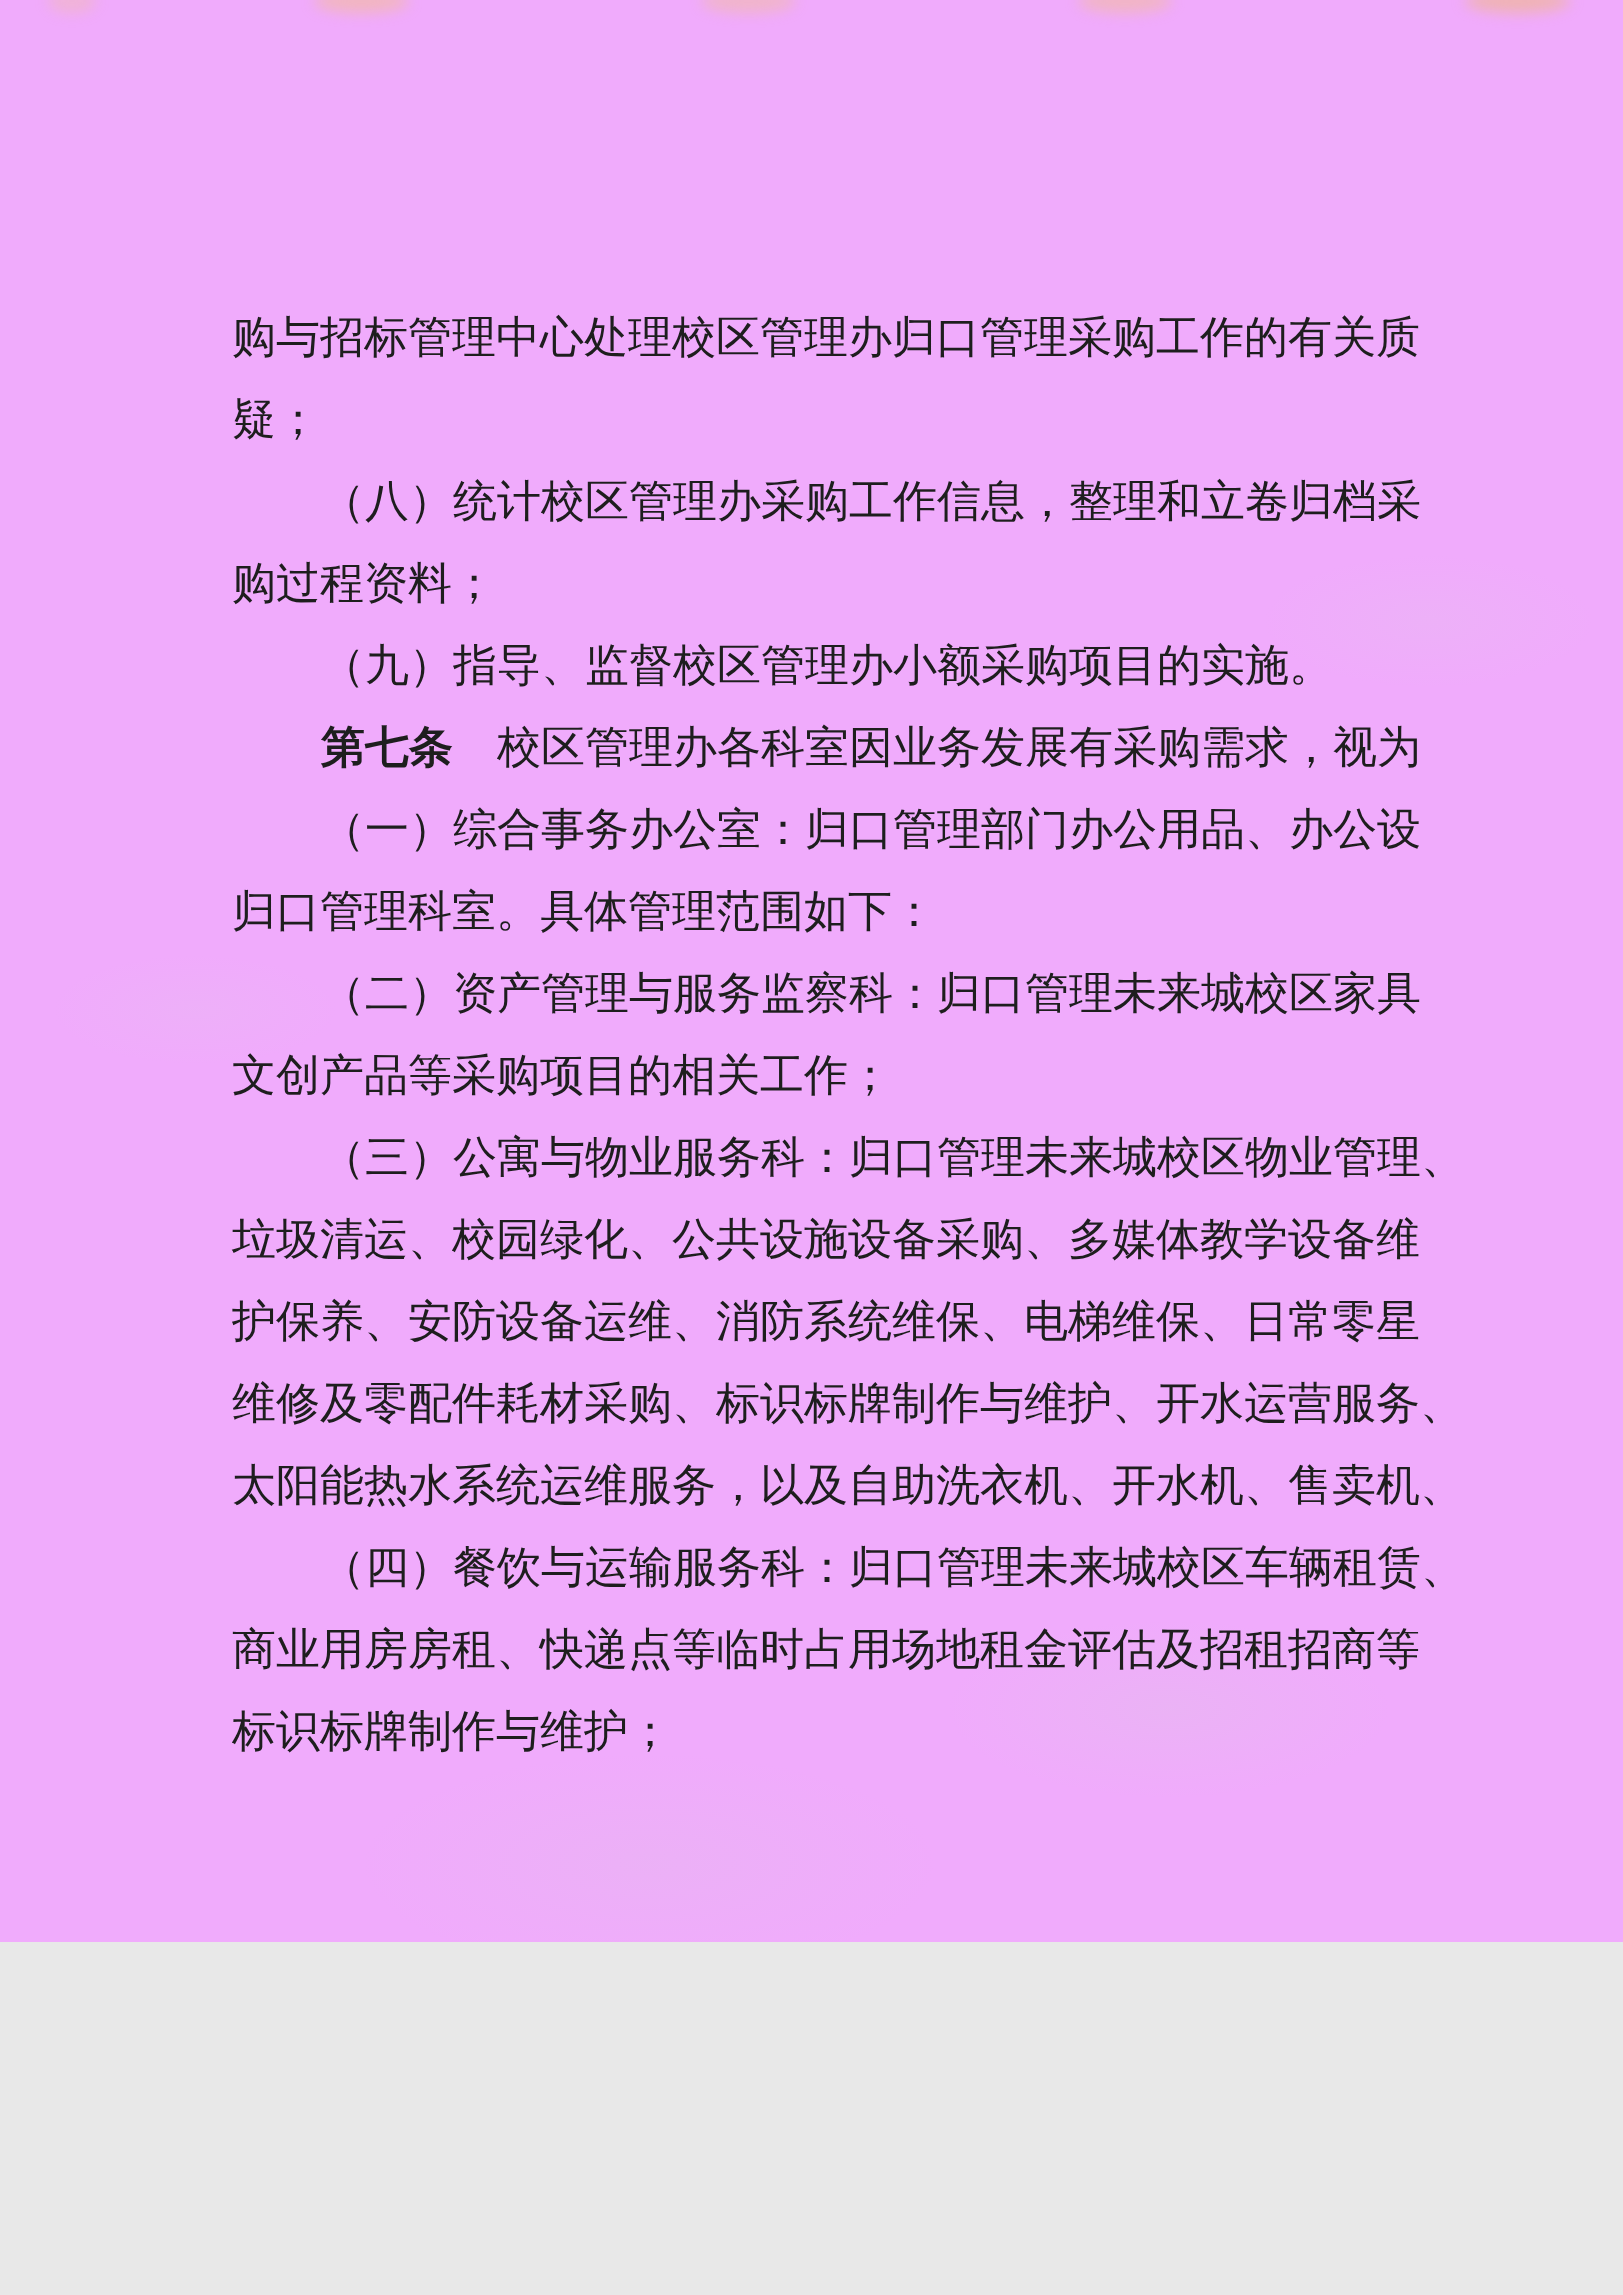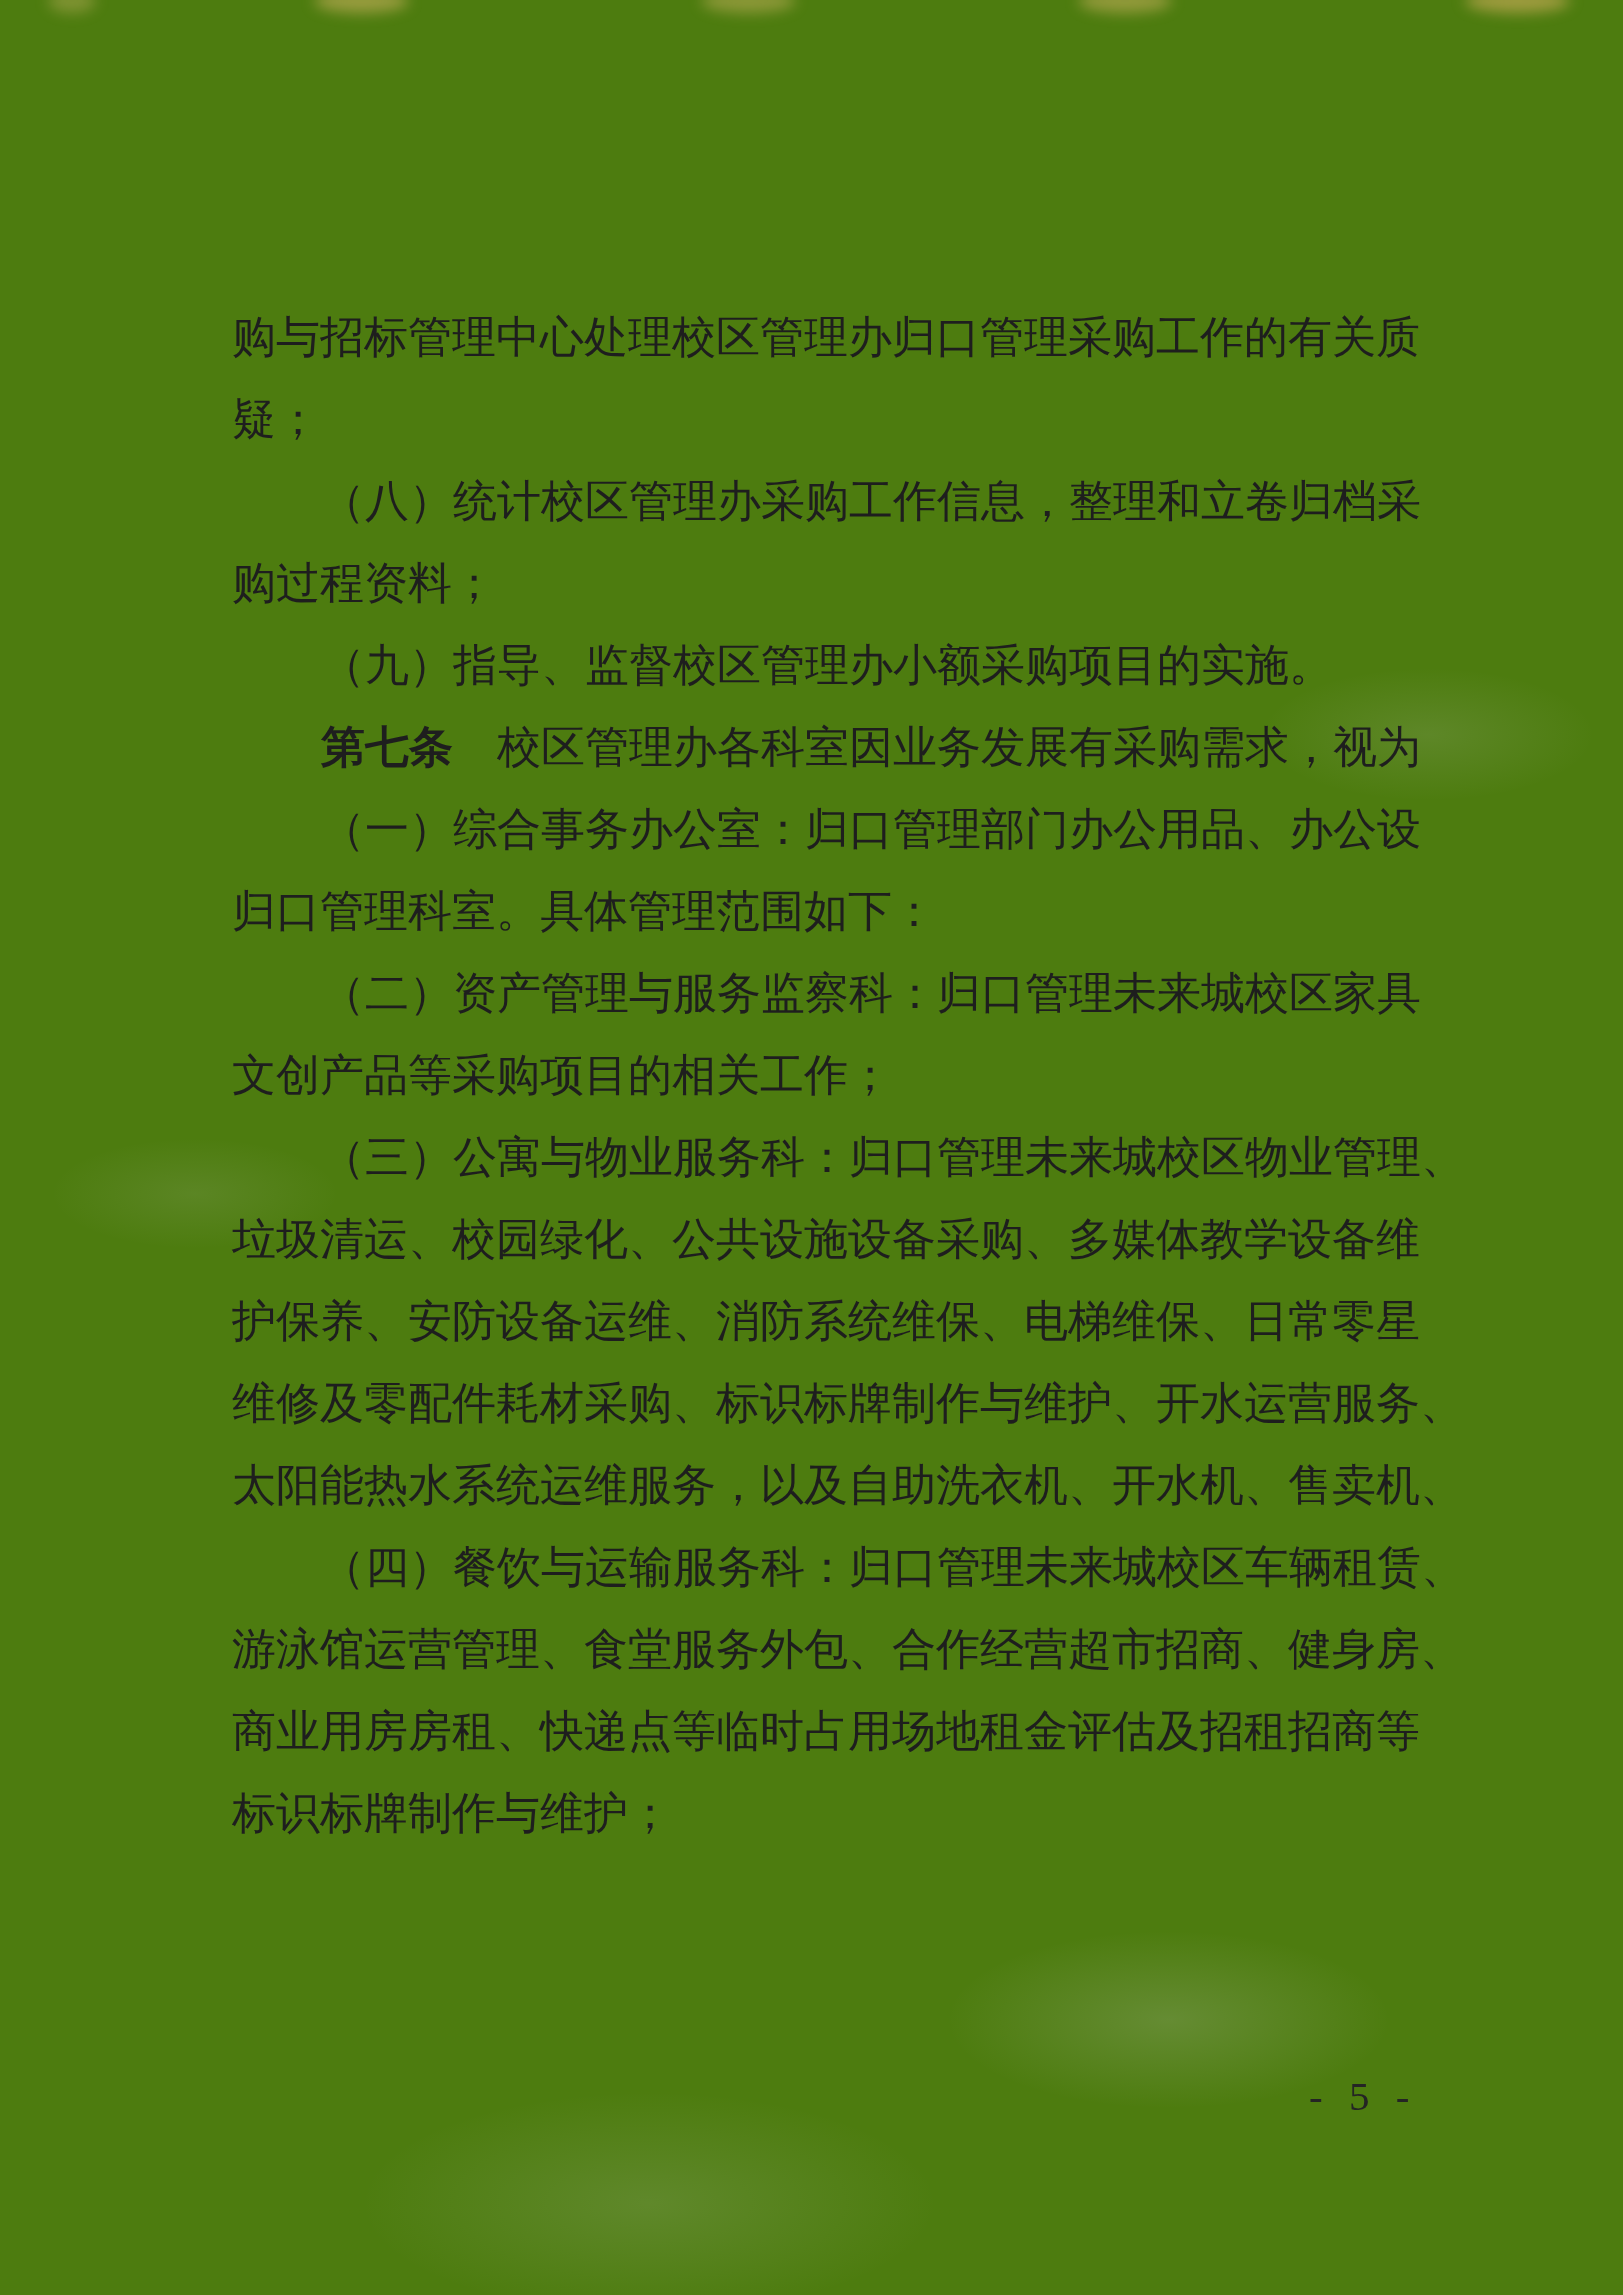--- a/index.html
+++ b/index.html
@@ -3,23 +3,23 @@
 <meta charset="utf-8">
 <style>
   html, body {
     margin: 0;
     padding: 0;
     background: #e8e8e8;
   }
   .page {
     position: relative;
     width: 1623px;
-    height: 2295px;
+    height: 1942px;
     margin: 0 auto;
-    background: #4d7c0f;
+    background: #f0abfc;
     overflow: hidden;
     font-family: "Liberation Serif", "DejaVu Serif", serif;
   }
   
   .smudge {
     position: absolute;
     top: -11px;
     height: 24px;
     border-radius: 50%;
     filter: blur(7.1px);
@@ -93,20 +93,19 @@
       <div class="line indent"><span>（一）综合事务办公室：归口管理部门办公用品、办公设</span></div>
       <div class="line"><span>归口管理科室。具体管理范围如下：</span></div>
       <div class="line indent"><span>（二）资产管理与服务监察科：归口管理未来城校区家具</span></div>
       <div class="line"><span>文创产品等采购项目的相关工作；</span></div>
       <div class="line indent"><span>（三）公寓与物业服务科：归口管理未来城校区物业管理、</span></div>
       <div class="line"><span>垃圾清运、校园绿化、公共设施设备采购、多媒体教学设备维</span></div>
       <div class="line"><span>护保养、安防设备运维、消防系统维保、电梯维保、日常零星</span></div>
       <div class="line"><span>维修及零配件耗材采购、标识标牌制作与维护、开水运营服务、</span></div>
       <div class="line"><span>太阳能热水系统运维服务，以及自助洗衣机、开水机、售卖机、</span></div>
       <div class="line indent"><span>（四）餐饮与运输服务科：归口管理未来城校区车辆租赁、</span></div>
-      <div class="line"><span>游泳馆运营管理、食堂服务外包、合作经营超市招商、健身房、</span></div>
       <div class="line"><span>商业用房房租、快递点等临时占用场地租金评估及招租招商等</span></div>
       <div class="line"><span>标识标牌制作与维护；</span></div>
     </div>
 
   <div class="page-number">- 5 -</div>
 </div>
 
 
 </body></html>

